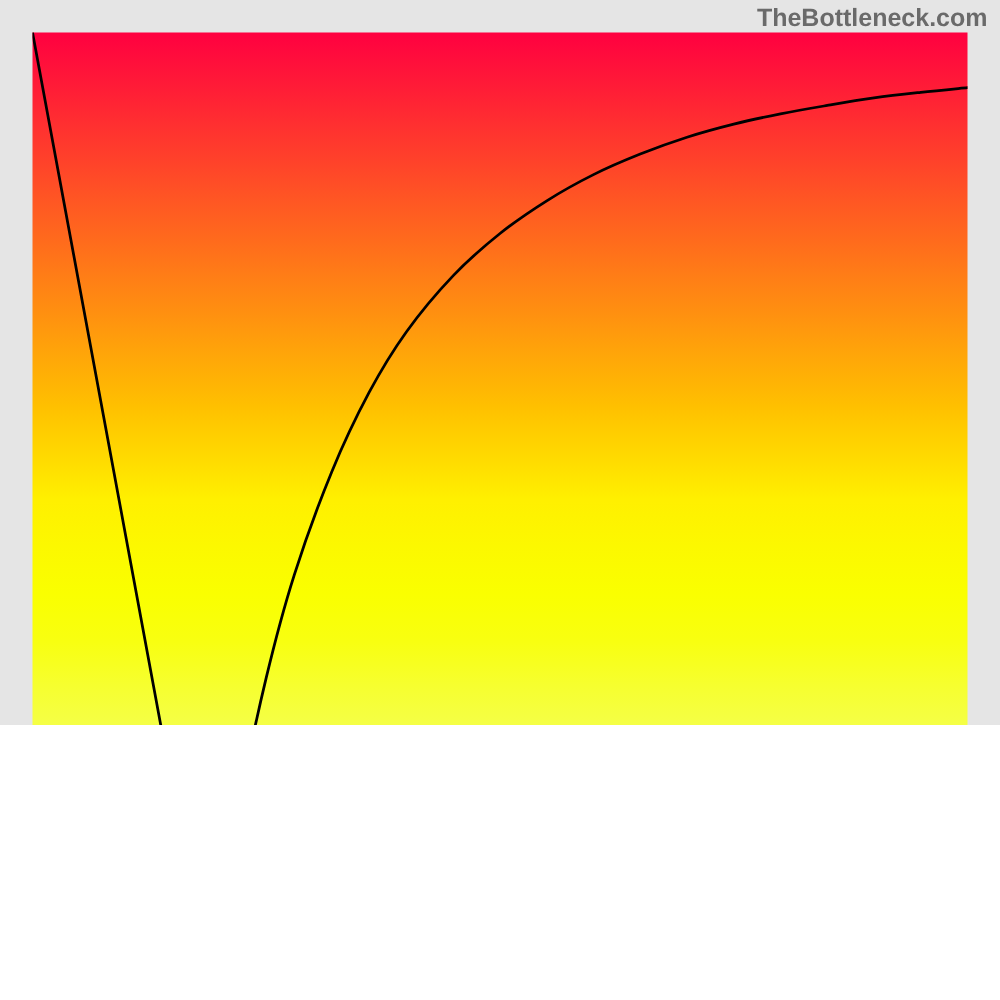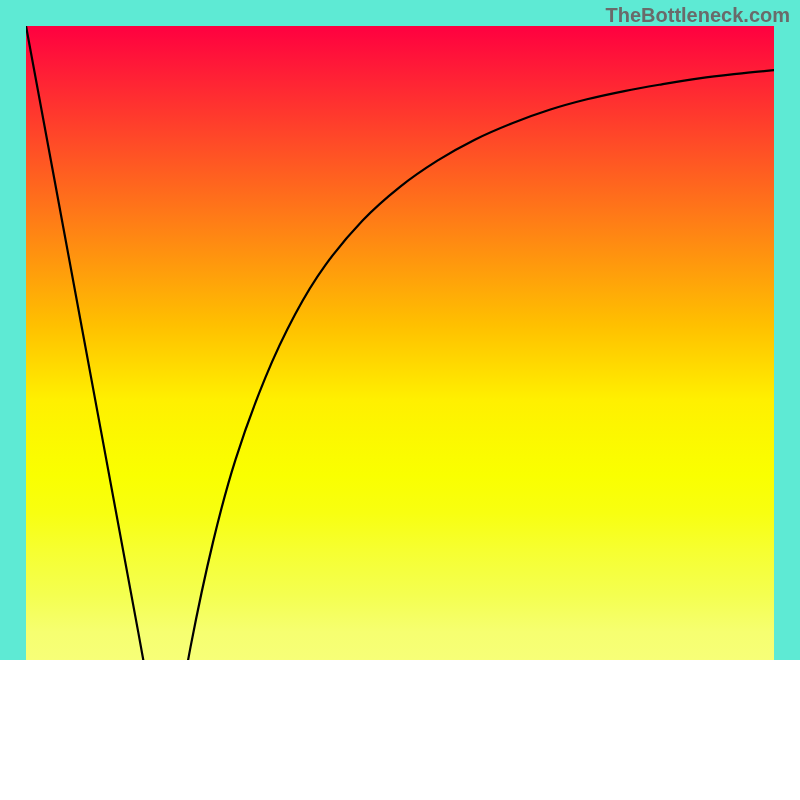--- a/index.html
+++ b/index.html
@@ -3,22 +3,22 @@
 <meta charset="utf-8">
 <style>
   body {
     margin: 0;
     padding: 0;
     background: #fff;
   }
   .chart-container {
     position: relative;
     width: 800px;
-    height: 660px;
-    background: #5eead4;
+    height: 580px;
+    background: #e5e5e5;
   }
   .plot-area {
     position: absolute;
     left: 26px;
     top: 26px;
     width: 748px;
     height: 748px;
     background: linear-gradient(to bottom,
       #ff0040 0%,
       #ff1838 5%,

